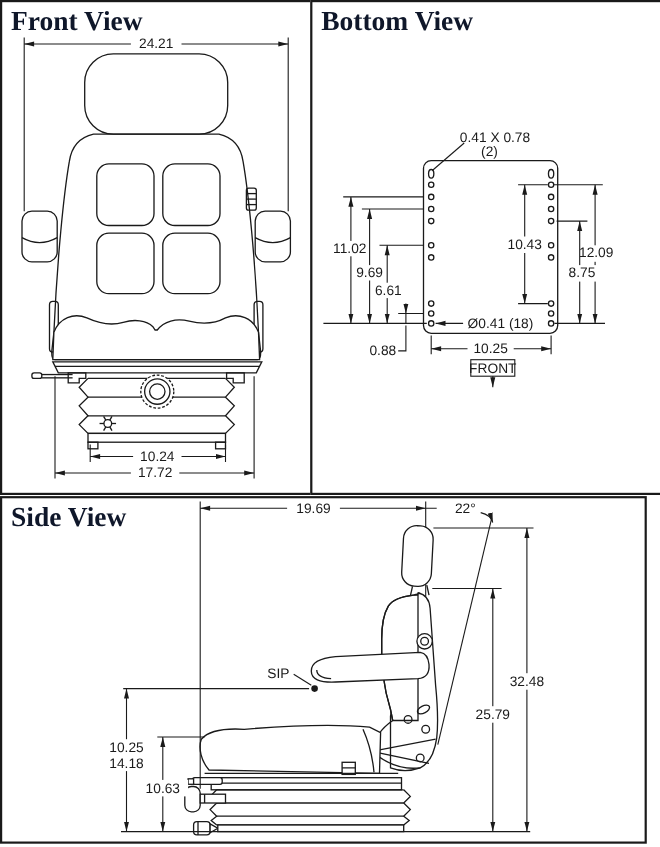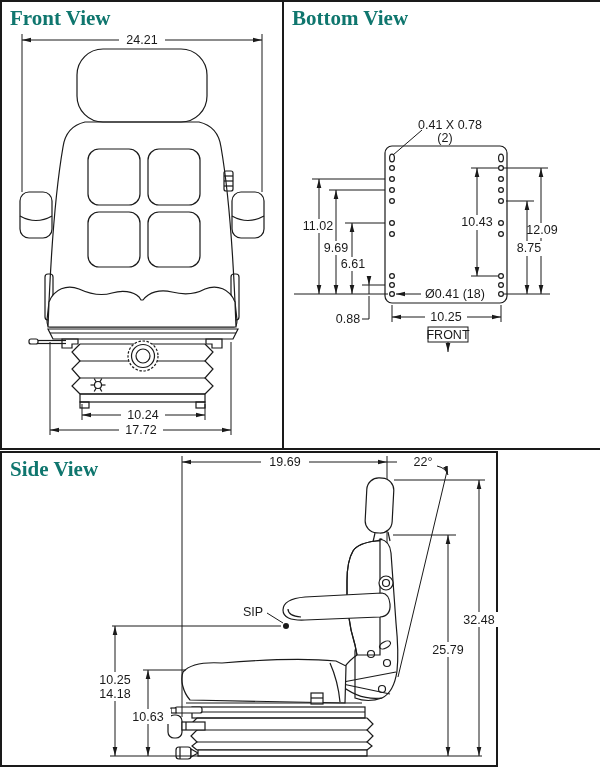--- a/index.html
+++ b/index.html
@@ -1,23 +1,23 @@
 <!DOCTYPE html>
 <html><head>
 <meta charset="utf-8">
 <style>
   html,body{margin:0;padding:0;background:#fff;}
   #sheet{position:relative;width:600px;height:770px;background:#fff;overflow:hidden;
          font-family:"Liberation Sans",sans-serif;color:#1a1a1a;}
   .panel{position:absolute;box-sizing:border-box;border:2px solid #1a1a1a;background:#fff;}
   #panel-front{left:0;top:3;width:284px;height:450px;}
   #panel-bottom{left:282px;top:3;width:353px;height:450px;}
-  #panel-side{left:0;top:451px;width:498px;height:316px;}
+  #panel-side{left:0;top:451px;width:588px;height:316px;}
   .view-title{position:absolute;top:4px;left:8px;margin:0;
-              font-family:"Liberation Serif",serif;font-weight:bold;font-size:21px;color:#0f766e;}
+              font-family:"Liberation Serif",serif;font-weight:bold;font-size:25px;color:#0f172a;}
   .panel svg{position:absolute;left:-2px;top:-2px;}
   svg text{font-family:"Liberation Sans",sans-serif;font-size:12.5px;fill:#1a1a1a;}
   svg .ln{stroke:#1a1a1a;stroke-width:1.2;fill:none;}
   svg .dim{stroke:#1a1a1a;stroke-width:1;fill:none;}
   svg .bg{fill:#fff;stroke:none;}
   svg .fw{fill:#fff;stroke:#1a1a1a;stroke-width:1.2;}
 </style>
 </head>
 <body>
 

